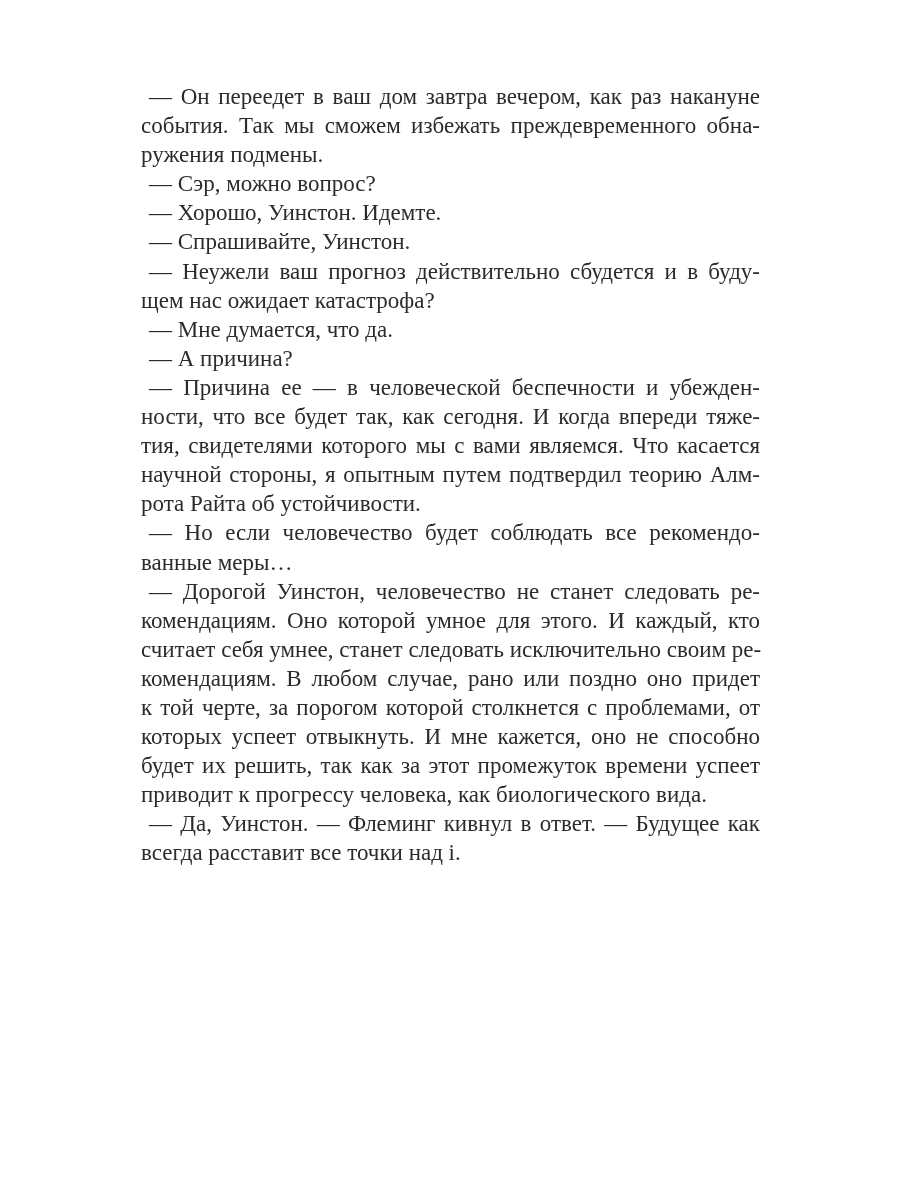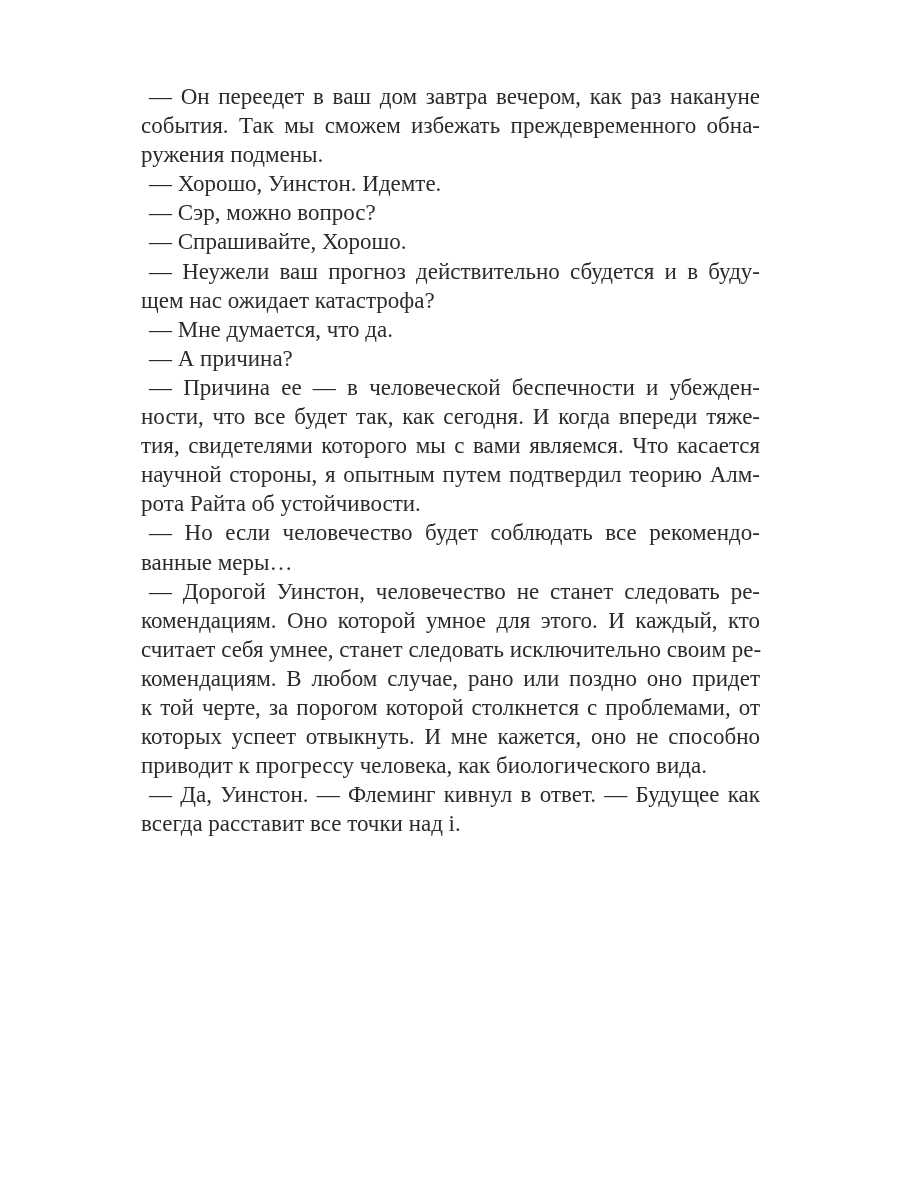--- a/index.html
+++ b/index.html
@@ -19,36 +19,37 @@
   .line.indent { padding-left:8px; }
   .line.last { text-align-last:left; }
 </style>
 </head>
 <body>
 
 <div class="page" id="page">
     <span class="line indent">— Он переедет в ваш дом завтра вечером, как раз накануне</span>
     <span class="line">события. Так мы сможем избежать преждевременного обна-</span>
     <span class="line last">ружения подмены.</span>
+    <span class="line indent last">— Сэр, можно вопрос?</span>
     <span class="line indent last">— Хорошо, Уинстон. Идемте.</span>
-    <span class="line indent last">— Сэр, можно вопрос?</span>
-    <span class="line indent last">— Спрашивайте, Хорошо.</span>
+    <span class="line indent last">— Спрашивайте, Уинстон.</span>
     <span class="line indent">— Неужели ваш прогноз действительно сбудется и в буду-</span>
     <span class="line last">щем нас ожидает катастрофа?</span>
     <span class="line indent last">— Мне думается, что да.</span>
     <span class="line indent last">— А причина?</span>
     <span class="line indent">— Причина ее — в человеческой беспечности и убежден-</span>
     <span class="line">ности, что все будет так, как сегодня. И когда впереди тяже-</span>
     <span class="line">тия, свидетелями которого мы с вами являемся. Что касается</span>
     <span class="line">научной стороны, я опытным путем подтвердил теорию Алм-</span>
     <span class="line last">рота Райта об устойчивости.</span>
     <span class="line indent">— Но если человечество будет соблюдать все рекомендо-</span>
     <span class="line last">ванные меры…</span>
     <span class="line indent">— Дорогой Уинстон, человечество не станет следовать ре-</span>
     <span class="line">комендациям. Оно которой умное для этого. И каждый, кто</span>
     <span class="line">считает себя умнее, станет следовать исключительно своим ре-</span>
     <span class="line">комендациям. В любом случае, рано или поздно оно придет</span>
     <span class="line">к той черте, за порогом которой столкнется с проблемами, от</span>
     <span class="line">которых успеет отвыкнуть. И мне кажется, оно не способно</span>
+    <span class="line">будет их решить, так как за этот промежуток времени успеет</span>
     <span class="line last">приводит к прогрессу человека, как биологического вида.</span>
     <span class="line indent">— Да, Уинстон. — Флеминг кивнул в ответ. — Будущее как</span>
     <span class="line last">всегда расставит все точки над i.</span>
   </div>
 
 </body></html>

